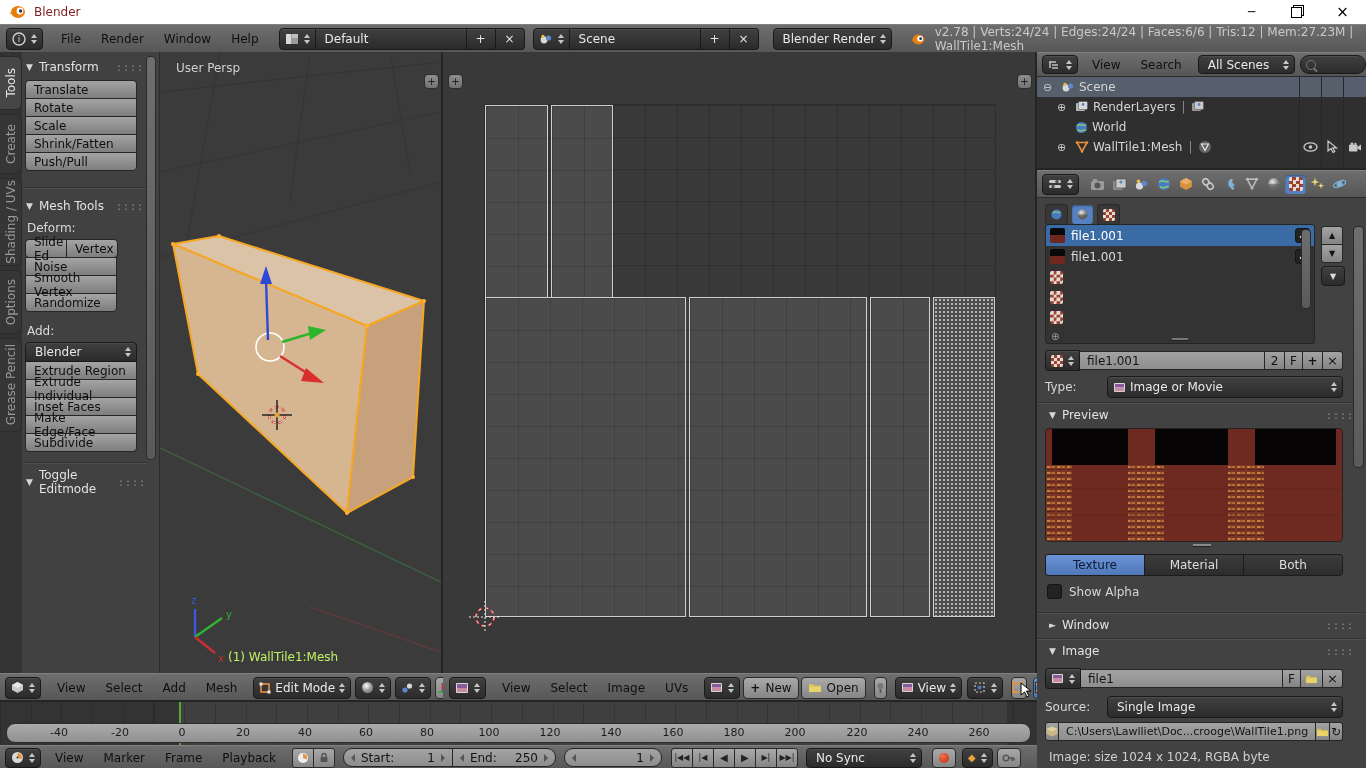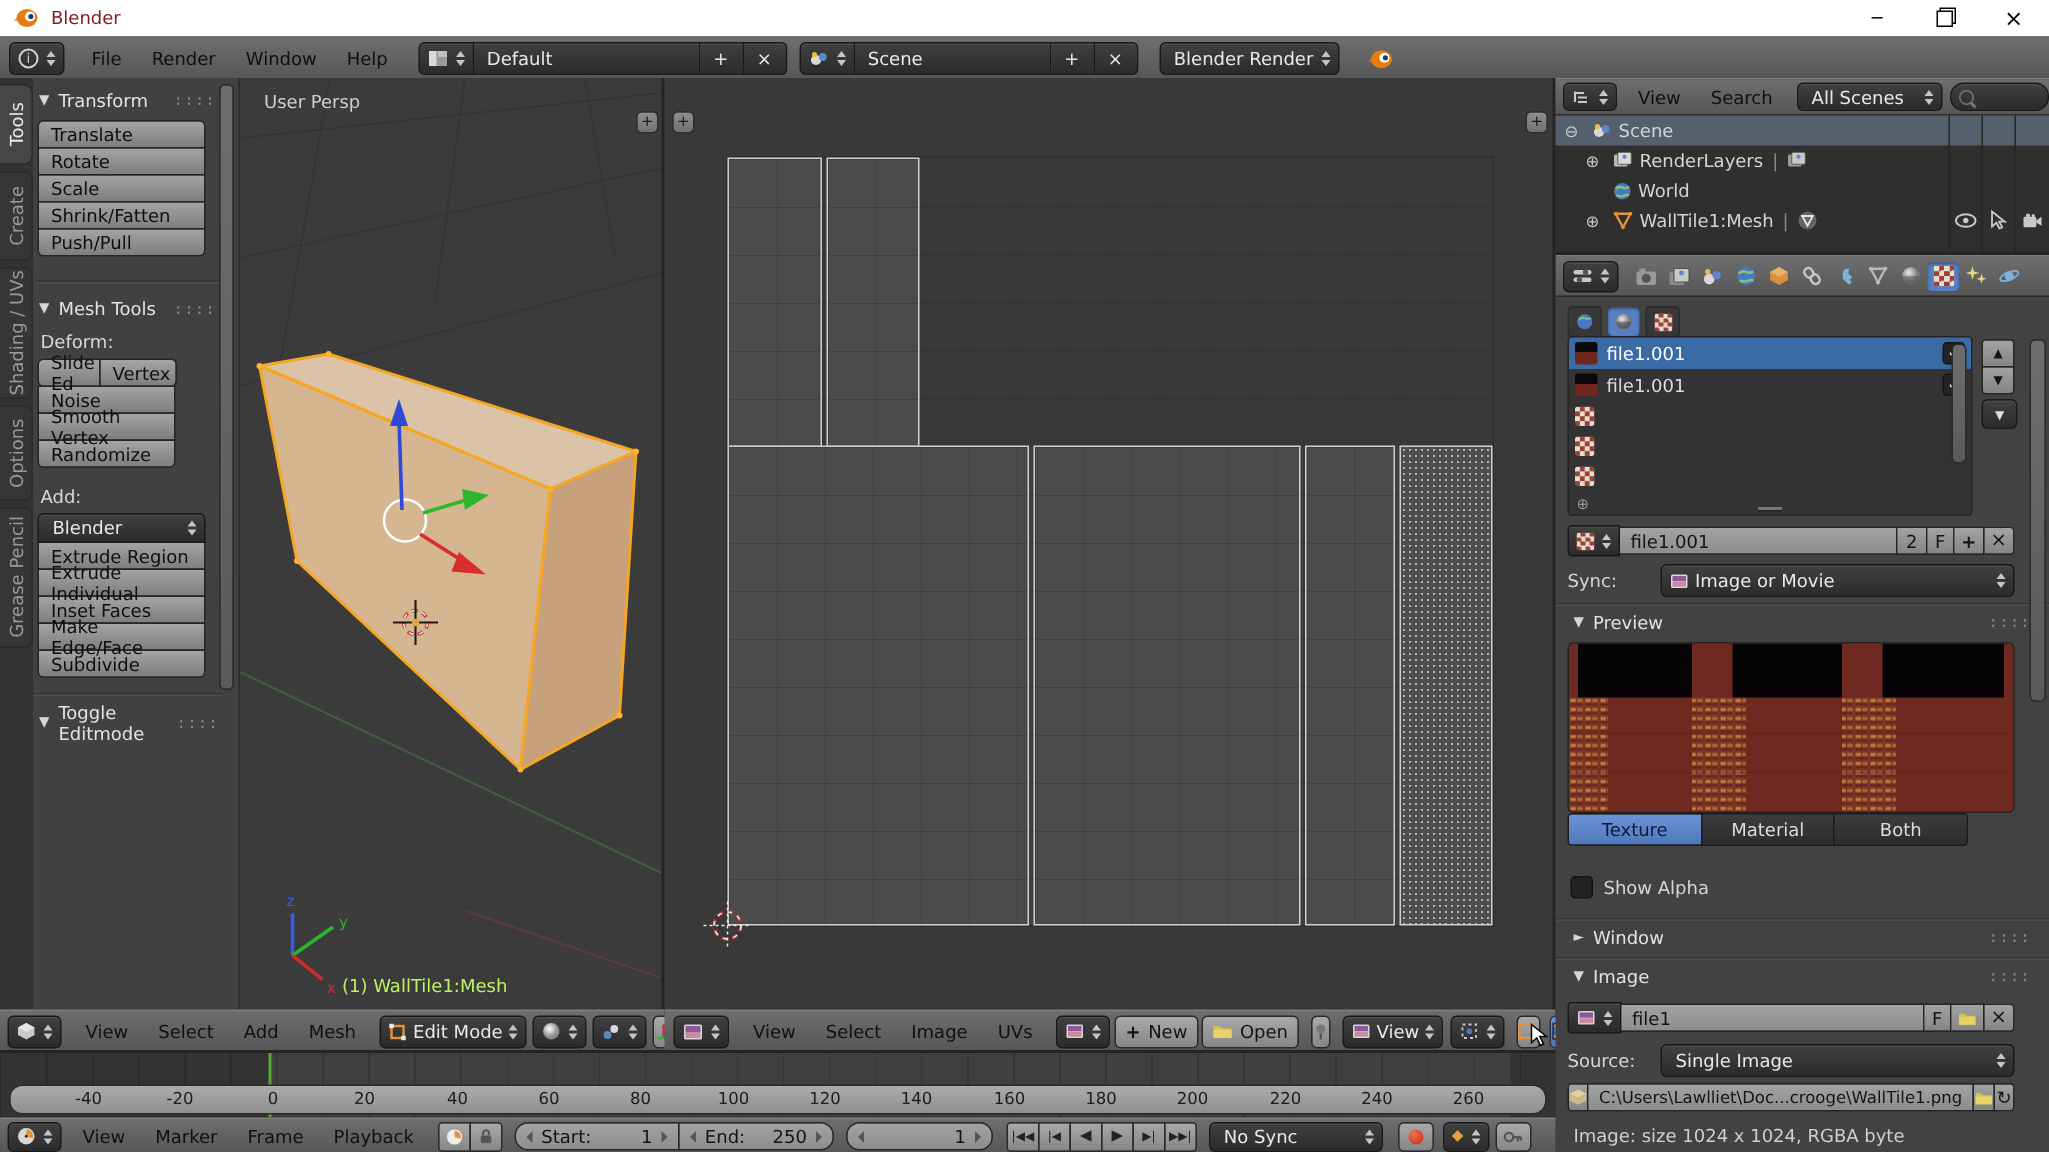--- a/index.html
+++ b/index.html
@@ -144,20 +144,21 @@
         <i class="u"></i>
         <i class="d"></i>
       </span>
   </div>
   <svg width="18" height="15" viewBox="0 0 18 14" style="margin-left:18px">
     <ellipse cx="10" cy="7" rx="7" ry="6" fill="#e87d0d"></ellipse>
       <circle cx="12" cy="6" r="3.4" fill="#fff"></circle>
       <circle cx="12.6" cy="6" r="1.7" fill="#1b3a66"></circle>
       <path d="M1 9 L7 4 L6 8 Z" fill="#e87d0d"></path>
   </svg>
+  <span style="margin-left:10px;color:#c9c9c9">v2.78 | Verts:24/24 | Edges:24/24 | Faces:6/6 | Tris:12 | Mem:27.23M | WallTile1:Mesh</span>
 </div>
 
 <div class="abs" style="left:0;top:52px;width:160px;height:621px;background:#414141;border-right:1px solid #2b2b2b;box-sizing:border-box">
 
   <div style="position:absolute;left:0;top:0;width:22px;height:100%;background:#333">
     <div class="vtab on" style="top:4px;height:52px">
         <span>Tools</span>
       </div>
     <div class="vtab" style="top:62px;height:58px">
         <span>Create</span>
@@ -731,21 +732,21 @@
     <div class="pfld" style="flex:1;border-left:none">
         <span>file1.001</span>
       </div>
     <div class="pbtn" style="width:20px;border-left:none">2</div>
     <div class="pbtn" style="width:18px;border-left:none">F</div>
     <div class="pbtn" style="width:20px;border-left:none;font-weight:bold">+</div>
     <div class="pbtn" style="width:20px;border-left:none;border-radius:0 3px 3px 0;font-size:13px">×</div>
   </div>
 
   <div class="row" style="position:absolute;left:8px;top:206px;width:298px">
-    <span style="color:#d6d6d6;width:62px">Sync:</span>
+    <span style="color:#d6d6d6;width:62px">Type:</span>
     <div class="dd" style="flex:1">
       <svg width="13" height="11" viewBox="0 0 13 11">
           <rect x="1" y="1" width="11" height="9" rx="1" fill="#d8d8d8"></rect>
           <rect x="2" y="2" width="9" height="3.5" fill="#8a5a9c"></rect>
           <rect x="2" y="5.8" width="9" height="3.3" fill="#c98aa0"></rect>
         </svg>
       <span class="lbl">Image or Movie</span>
         <span class="ud" style="margin-left:auto">
           <i class="u"></i>
           <i class="d"></i>
@@ -773,21 +774,21 @@
     <rect x="82" y="36" width="36" height="76" fill="url(#br)"></rect>
     <rect x="182" y="36" width="36" height="76" fill="url(#br)"></rect>
     <rect x="6" y="0" width="76" height="36" fill="#060404"></rect>
     <rect x="109" y="0" width="73" height="36" fill="#060404"></rect>
     <rect x="209" y="0" width="81" height="36" fill="#060404"></rect>
     <line x1="0" y1="60" x2="296" y2="60" stroke="#5a241a" stroke-width="1" opacity=".6"></line>
     <line x1="0" y1="86" x2="296" y2="86" stroke="#5a241a" stroke-width="1" opacity=".6"></line>
   </svg>
   <div style="position:absolute;left:50%;top:374px;width:18px;border-top:2px solid #8a8a8a;border-bottom:1px solid #222;margin-left:-9px"></div>
 
-  <div class="row" style="position:absolute;left:8px;top:372px;width:267px">
+  <div class="row" style="position:absolute;left:8px;top:384px;width:298px">
     <div class="seg on" style="border-radius:3px 0 0 3px">Texture</div>
     <div class="seg" style="margin-left:-1px">Material</div>
     <div class="seg" style="margin-left:-1px;border-radius:0 3px 3px 0">Both</div>
   </div>
   <div class="row" style="position:absolute;left:10px;top:414px">
     <span class="cb"></span>
     <span style="color:#d6d6d6;margin-left:7px">Show Alpha</span>
   </div>
 
   <div class="divider" style="position:absolute;left:0;top:442px;width:100%"></div>

